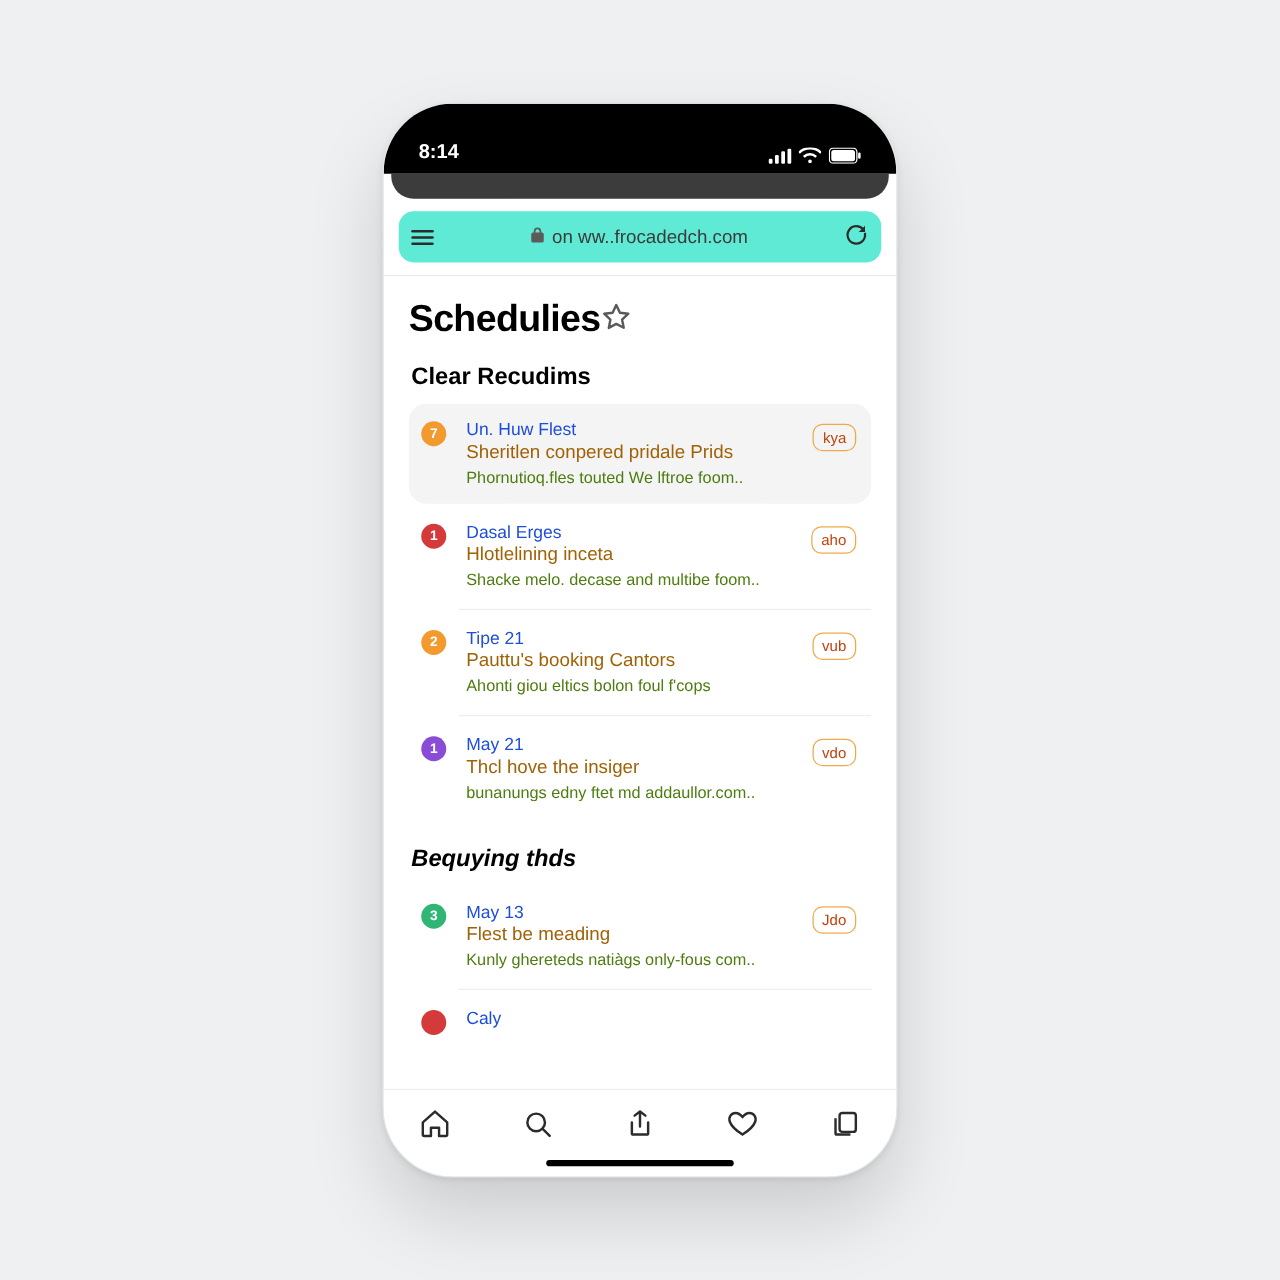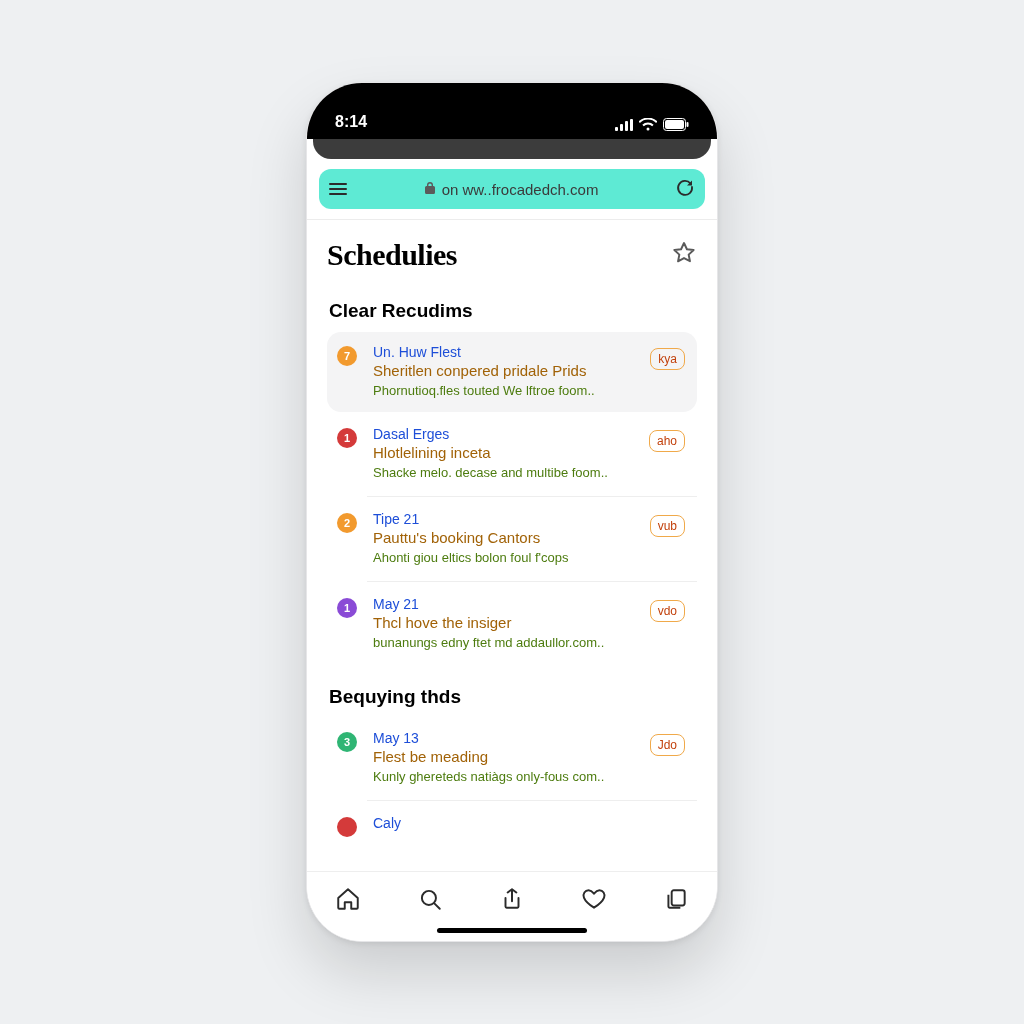--- a/index.html
+++ b/index.html
@@ -62,21 +62,21 @@
     gap: 12px;
   }
   .urlbar .url-center { flex:1; display:flex; align-items:center; justify-content:center; gap:6px; color:#3b3b3b; font-size:15px; }
   .urlbar .url-center .lock { color:#5b5b5b; }
   .hamburger { width:18px; display:flex; flex-direction:column; gap:3px; }
   .hamburger span { height:2px; background:#2b2b2b; border-radius:1px; }
   .reload { color:#2b2b2b; }
 
   
   .content { padding: 18px 20px 0 20px; height: calc(100% - 56px - 20px - 58px - 70px); overflow: hidden; }
-  .page-head { display:flex; align-items:center; justify-content:space-between; margin-bottom: 28px; font-family: Liberation Serif, serif; }
+  .page-head { display:flex; align-items:center; justify-content:flex-start; margin-bottom: 18px; }
   .page-title { font-size: 30px; font-weight: 700; letter-spacing: -0.5px; }
   .star-icon { color:#5a5a5a; }
 
   .section-title { font-size: 19px; font-weight: 700; margin: 12px 0 10px 2px; }
 
   .item {
     display: grid;
     grid-template-columns: 24px 1fr auto;
     column-gap: 12px;
     padding: 12px 12px 14px 10px;
@@ -226,21 +226,21 @@
     <div class="item">
       <span class="badge" style="background:#8a4bd6">1</span>
       <div class="item-body">
         <div class="line1">May 21</div>
         <div class="line2">Thcl hove the insiger</div>
         <div class="line3">bunanungs edny ftet md addaullor.com..</div>
       </div>
       <span class="tag">vdo</span>
     </div>
 
-    <h2 class="section-title" style="margin-top:22px;">Bequying thds</h2>
+    <h2 class="section-title" style="margin-top:22px;font-style:italic;">Bequying thds</h2>
 
     <div class="item">
       <span class="badge" style="background:#2fb574">3</span>
       <div class="item-body">
         <div class="line1">May 13</div>
         <div class="line2">Flest be meading</div>
         <div class="line3">Kunly ghereteds natiàgs only-fous com..</div>
       </div>
       <span class="tag">Jdo</span>
     </div>

